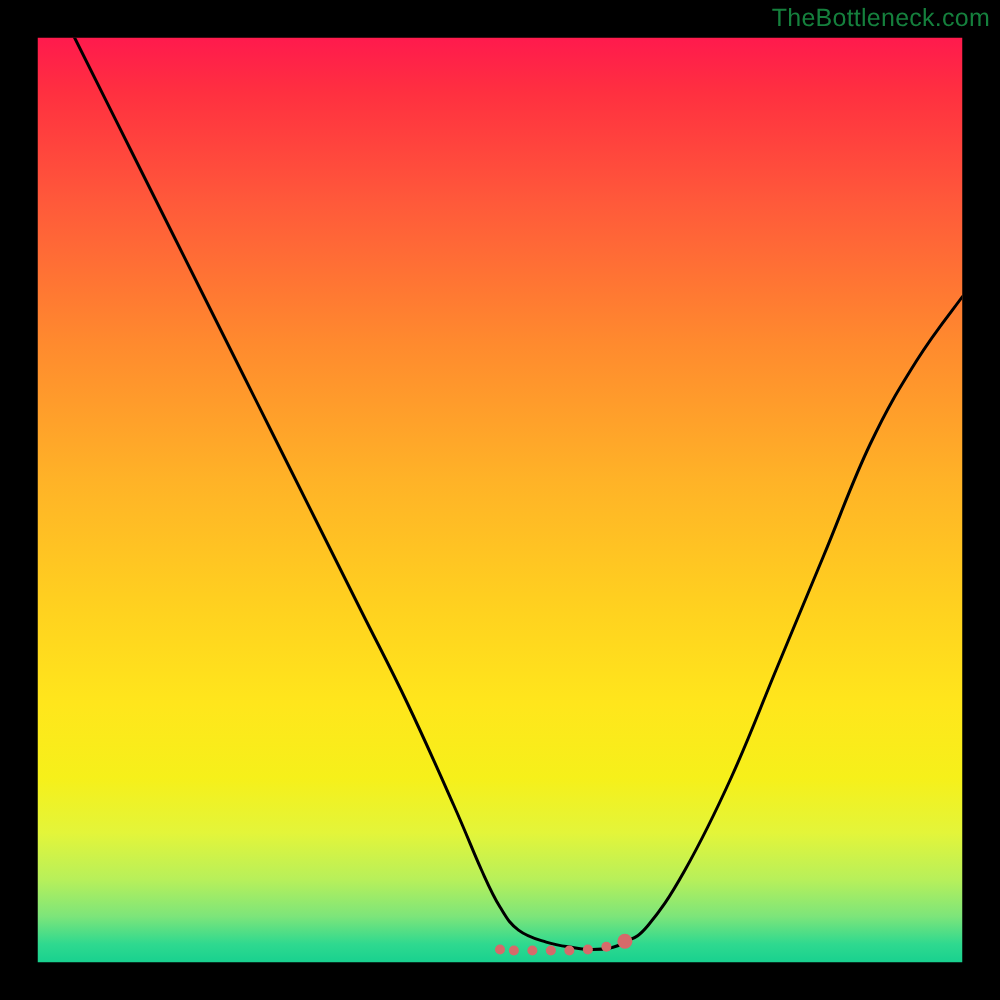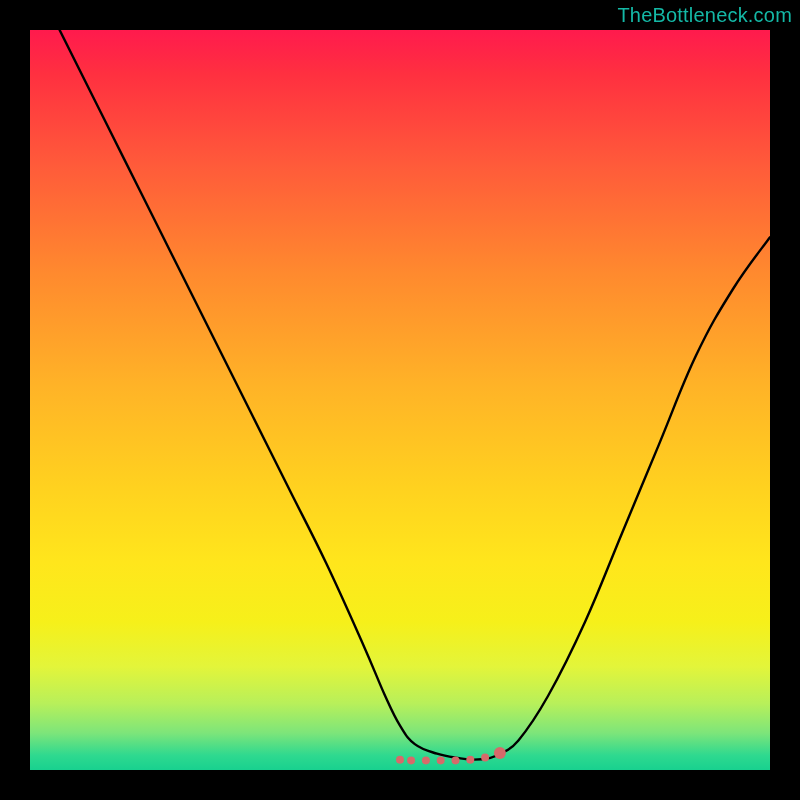--- a/index.html
+++ b/index.html
@@ -47,21 +47,21 @@
     );
   }
   .svg-layer {
     position: absolute;
     inset: 0;
   }
   .attrib {
     position: absolute;
     top: 4px;
     right: 8px;
-    color: #14b8a6;
+    color: #15803d;
     font-size: 20px;
     font-weight: 500;
     letter-spacing: 0.2px;
     user-select: none;
   }
 </style>
 </head>
 <body>
 
 <div class="frame">

